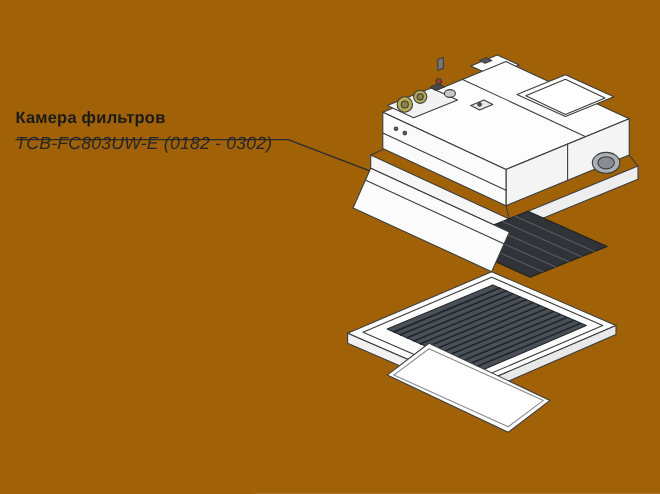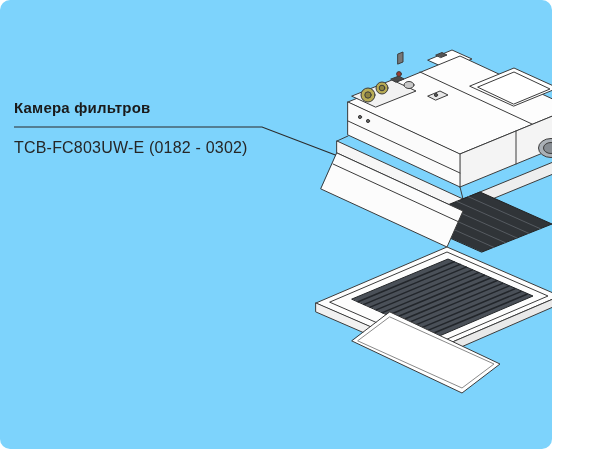--- a/index.html
+++ b/index.html
@@ -1,33 +1,32 @@
 <!DOCTYPE html>
 <html><head>
 <meta charset="utf-8">
 <style>
   html,body{margin:0;padding:0;background:#ffffff;}
   .stage{
     position:relative;
-    width:552px;height:449px;
-    background:#7dd3fc;
+    width:600px;height:449px;
+    background:#a16207;
     overflow:hidden;
     font-family:"Liberation Sans", sans-serif;
-    border-radius:10px;
   }
   .art{position:absolute;left:0;top:0;}
   .callout{position:absolute;left:14px;top:99px;width:300px;}
   .callout-title{
     font-size:15px;font-weight:700;color:#1a1a1a;
     letter-spacing:.2px;line-height:1.2;
   }
   .callout-model{
-    margin-top:21px;
+    margin-top:4px;
     font-size:16px;font-weight:400;color:#262626;
-    letter-spacing:.2px;line-height:1.2;
+    letter-spacing:.2px;line-height:1.2;font-style:italic;
   }
 </style>
 </head>
 <body>
 
 <div class="stage">
 
   <svg class="art" width="600" height="449" viewBox="0 0 600 449">
 
     <polyline points="14,127 262,127 338,156" fill="none" stroke-width="1.2" stroke="#2b2b2b"></polyline>

